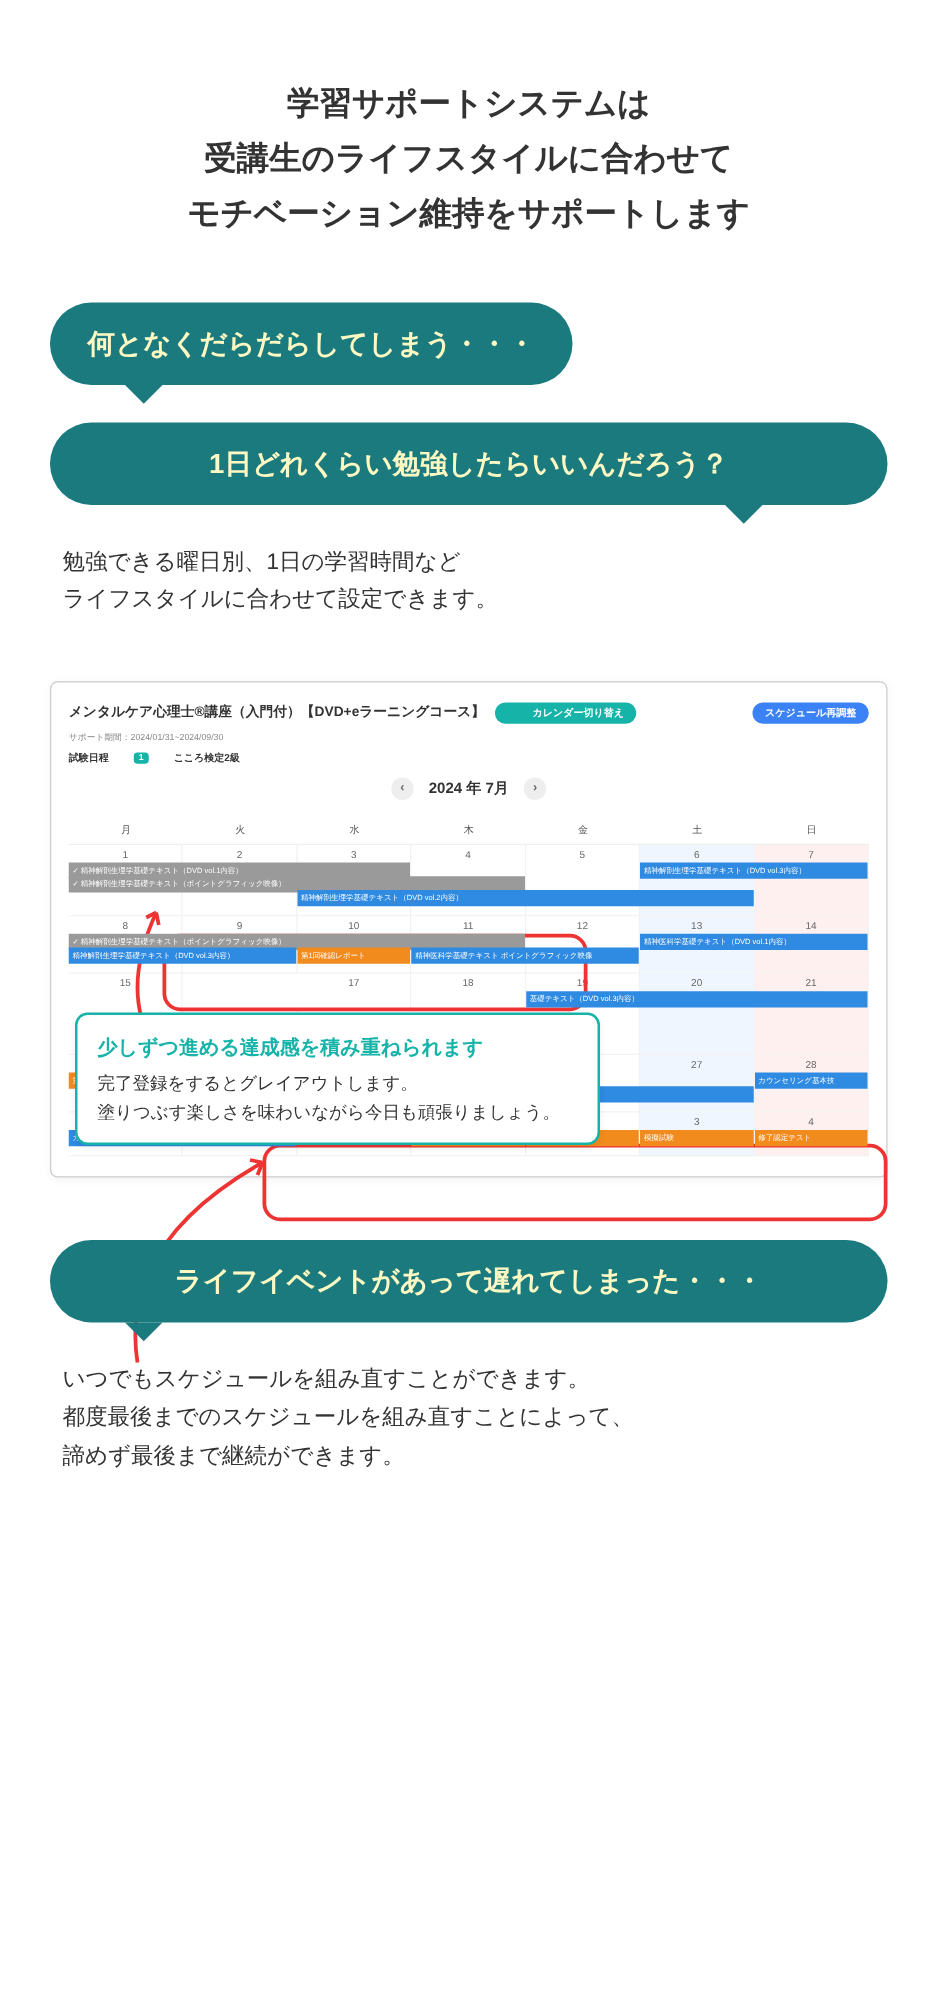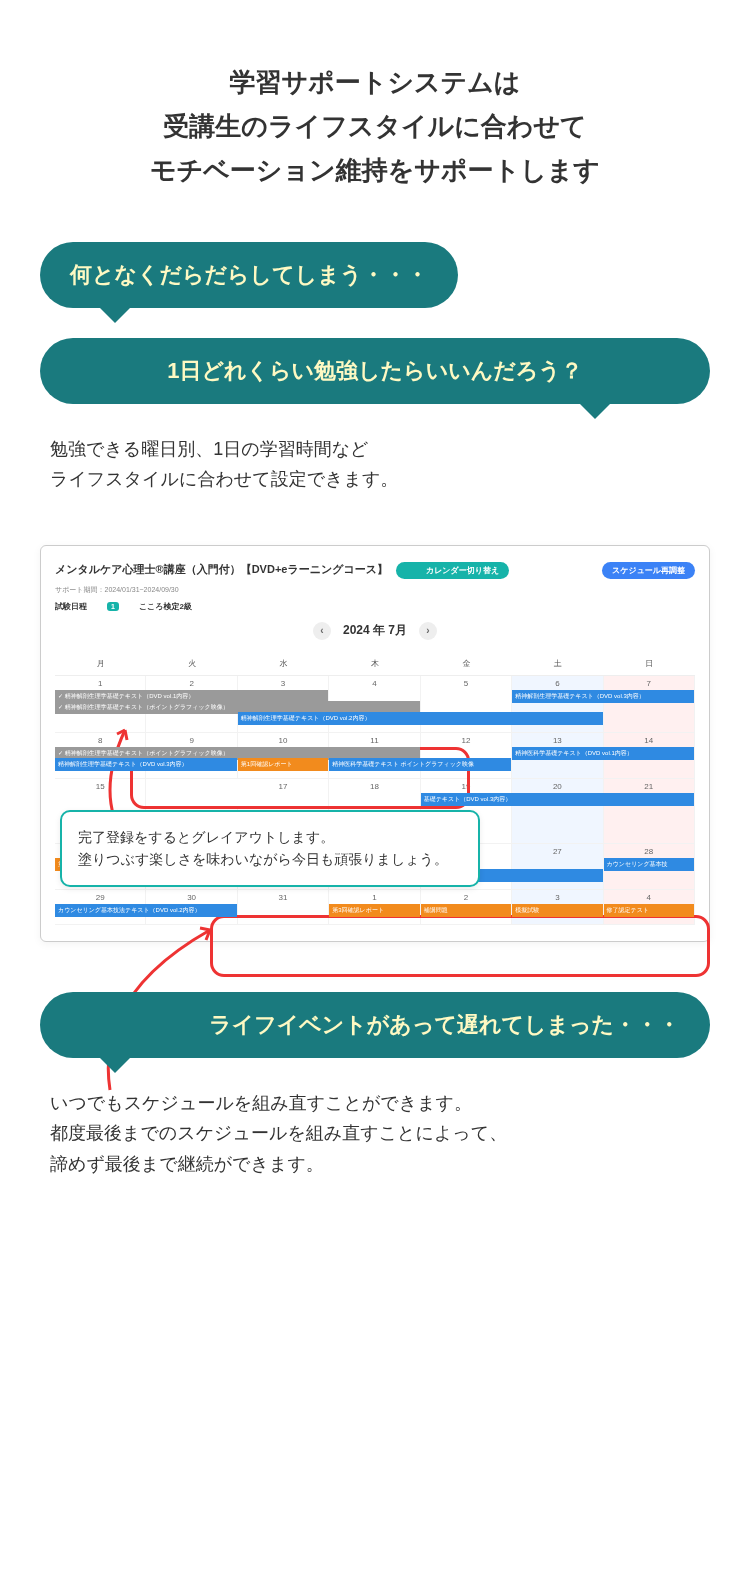--- a/index.html
+++ b/index.html
@@ -218,19 +218,20 @@
         </svg>
     </div>
     <div class="arrow" style="left:60px;top:370px;">
       <svg width="120" height="180">
           <path d="M10 175 Q -5 80 110 15" stroke="#e33" stroke-width="3" fill="none"></path>
           <path d="M110 15 l -10 -2 m 10 2 l -4 10" stroke="#e33" stroke-width="3" fill="none"></path>
         </svg>
     </div>
 
     <div class="callout">
+      <div class="ct-title">少しずつ進める達成感を積み重ねられます</div>
       <div>完了登録をするとグレイアウトします。<br>塗りつぶす楽しさを味わいながら今日も頑張りましょう。</div>
     </div>
   </div>
 
-  <div class="bubble" style="width:100%;text-align:right;">ライフイベントがあって遅れてしまった・・・</div>
+  <div class="bubble" style="width:100%;text-align:center;">ライフイベントがあって遅れてしまった・・・</div>
   <p class="section-text">いつでもスケジュールを組み直すことができます。<br>都度最後までのスケジュールを組み直すことによって、<br>諦めず最後まで継続ができます。</p>
 </div>
 
 </body></html>

